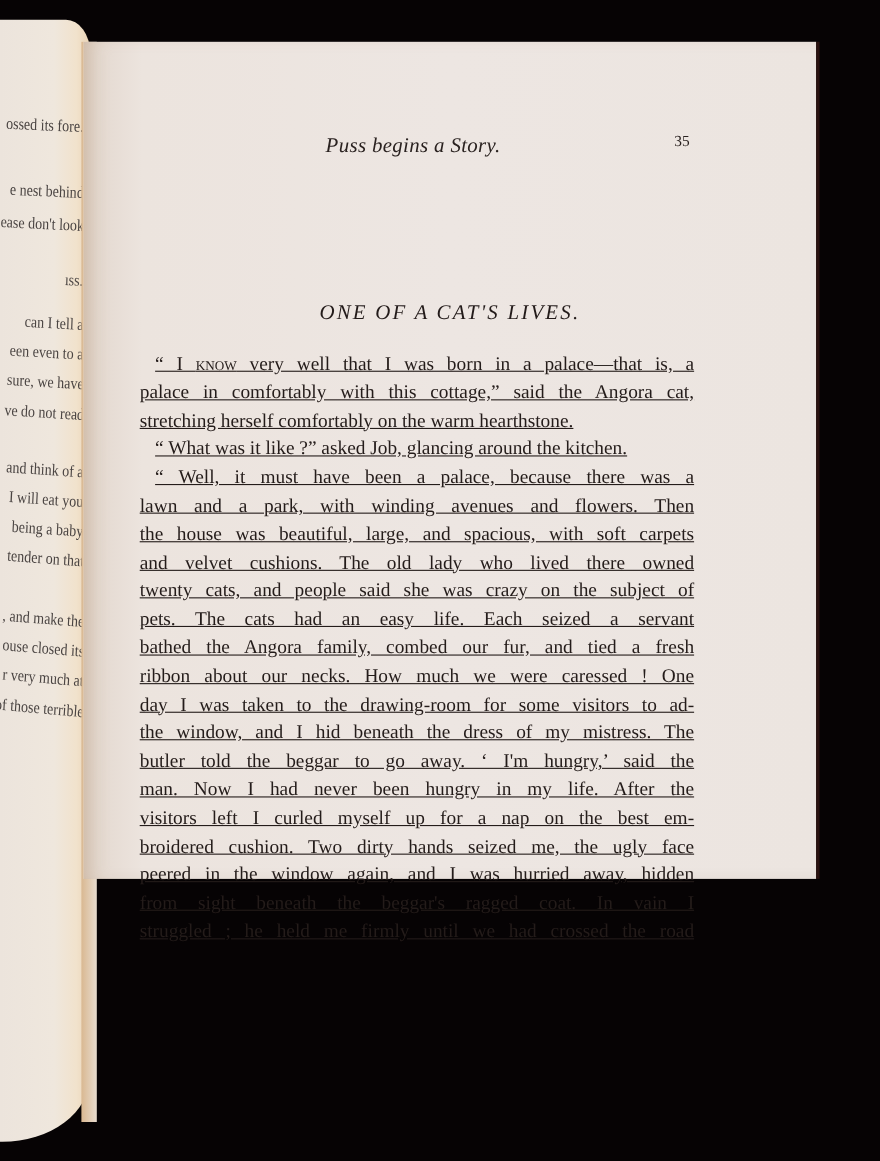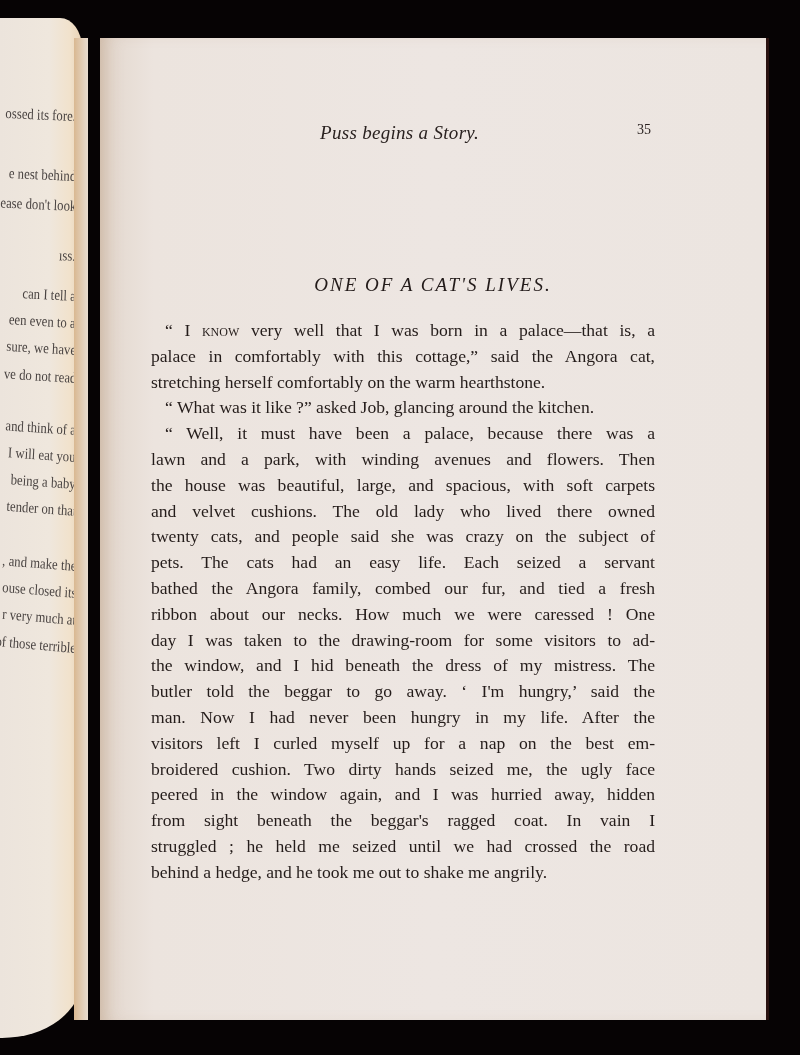--- a/index.html
+++ b/index.html
@@ -12,21 +12,21 @@
     background: linear-gradient(90deg, #ece4dc 0%, #efe7dd 60%, #f1e2cc 85%, #e9d2b4 100%);
     border-top-right-radius: 22px 30px;
     border-bottom-right-radius: 80px 60px;
     overflow: hidden;
   }
   .left-line {
     position: absolute; right: 6px; white-space: nowrap; color: #4a4442;
     font-size: 15px; transform-origin: right center;
   }
   .right-page {
-    position: absolute; left: 100px; top: 38px; width: 666px; height: 982px;
+    position: absolute; left: 76px; top: 38px; width: 666px; height: 761px;
     background: linear-gradient(90deg, #e2d6cc 0%, #ece4de 8%, #ede6e2 50%, #ece5e0 100%);
     box-shadow: inset 14px 0 18px -10px rgba(160,120,80,0.35);
     border-right: 3px solid #2a1210;
   }
   .spine-shade {
     position: absolute; left: 74px; top: 38px; width: 14px; height: 982px;
     background: linear-gradient(90deg, #d9b891, #e8dccf);
   }
   .running-head {
     position: absolute; top: 84px; left: 0; width: 100%;
@@ -37,21 +37,21 @@
   .page-number {
     position: absolute; left: 537px; font-size: 14px; color: #2a2220;
   }
   .chapter-title {
     position: absolute; top: 236px; left: 0; width: 100%; text-align: center;
     font-style: italic; font-size: 19px; letter-spacing: 2px; color: #231b1a;
     box-sizing: border-box;
   }
   .body-text {
     position: absolute; top: 280px; left: 51px; width: 504px;
-    font-size: 17.6px; line-height: 25.8px; color: #241c1a;
+    font-size: 17.6px; line-height: 25.8px; color: #241c1a; text-decoration: underline;
   }
   .body-text .ln {
     display: block; text-align: justify; text-align-last: justify; white-space: nowrap; height: 25.8px;
   }
   .body-text .ln.last { text-align-last: left; }
   .body-text .ln.indent { padding-left: 14px; }
   .sc { font-variant: small-caps; }
 </style>
 </head>
 <body>
@@ -98,16 +98,15 @@
       <span class="ln">bathed the Angora family, combed our fur, and tied a fresh</span>
       <span class="ln">ribbon about our necks.  How much we were caressed !  One</span>
       <span class="ln">day I was taken to the drawing-room for some visitors to ad-</span>
       <span class="ln">the window, and I hid beneath the dress of my mistress.  The</span>
       <span class="ln">butler told the beggar to go away.  ‘ I'm hungry,’ said the</span>
       <span class="ln">man.  Now I had never been hungry in my life.  After the</span>
       <span class="ln">visitors left I curled myself up for a nap on the best em-</span>
       <span class="ln">broidered cushion.  Two dirty hands seized me, the ugly face</span>
       <span class="ln">peered in the window again, and I was hurried away, hidden</span>
       <span class="ln">from sight beneath the beggar's ragged coat.  In vain I</span>
-      <span class="ln">struggled ; he held me seized until we had crossed the road</span>
-      <span class="ln last">behind a hedge, and he took me out to shake me angrily.</span>
+      <span class="ln">struggled ; he held me firmly until we had crossed the road</span>
     </div>
 </div>
 
 </body></html>

